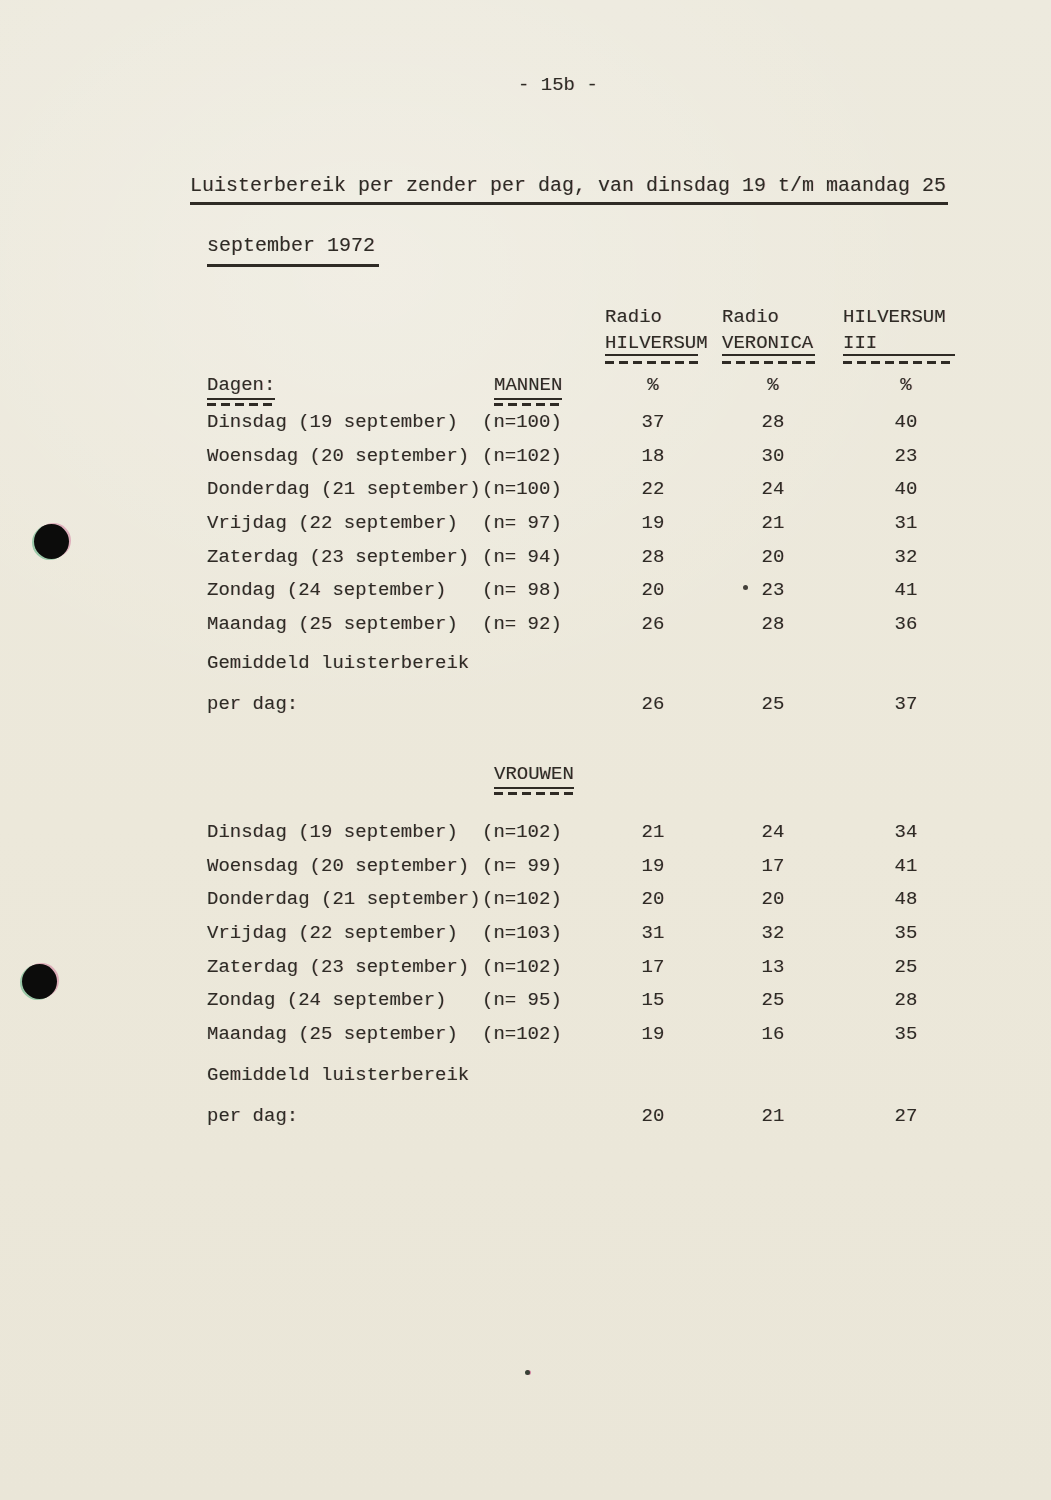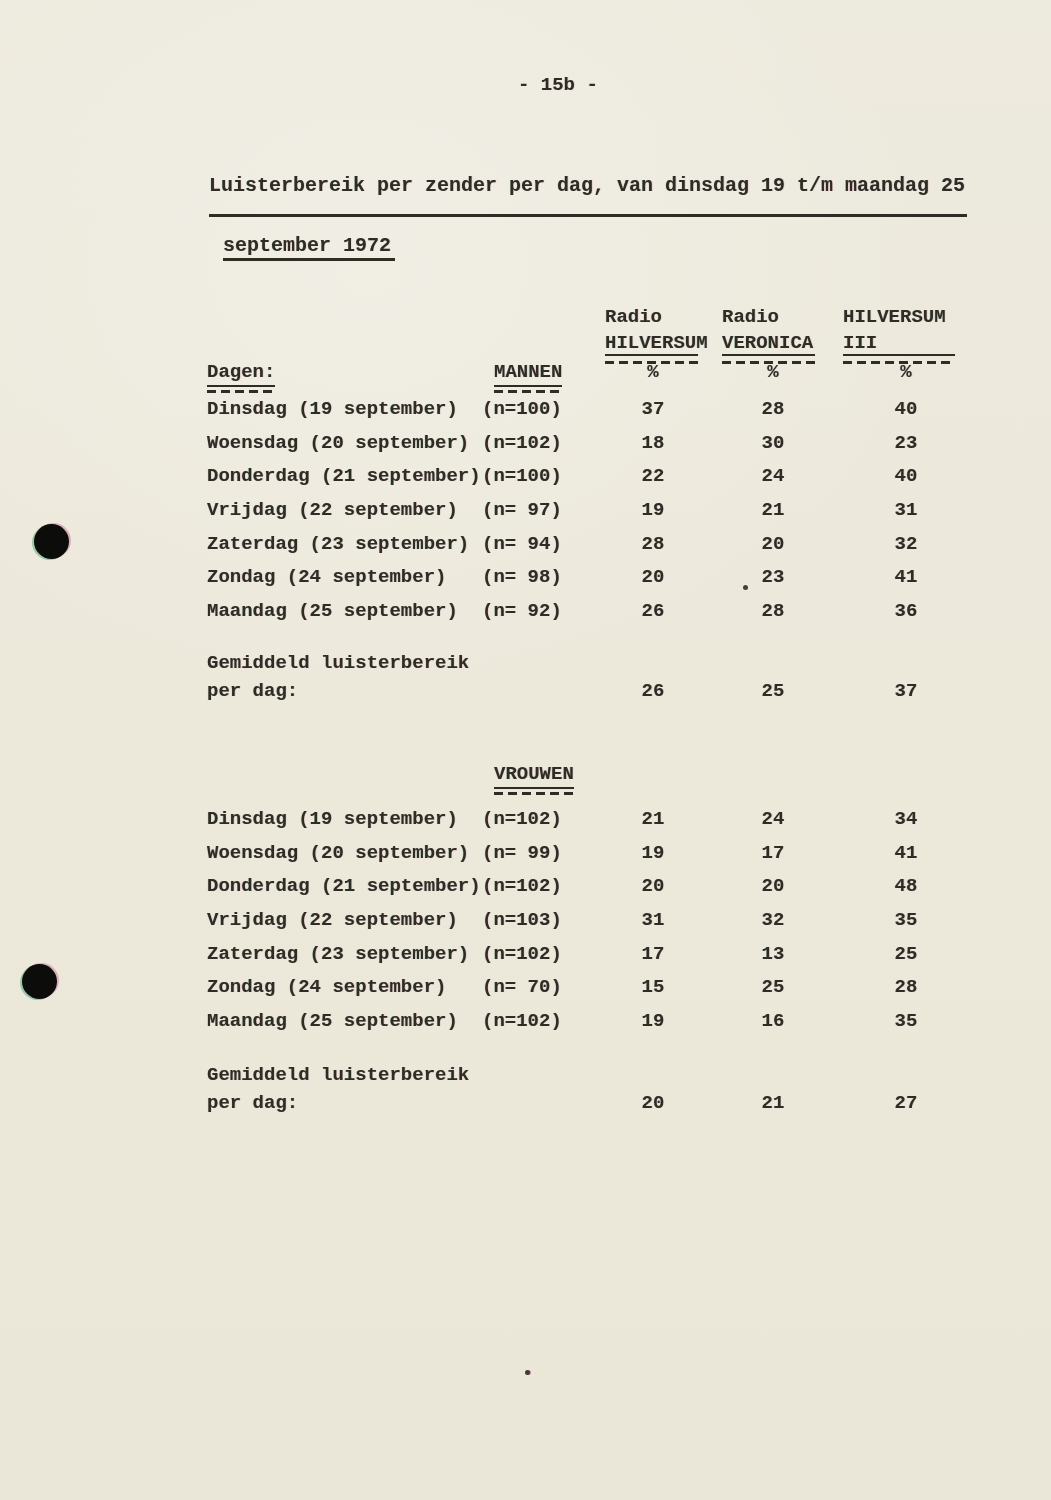--- a/index.html
+++ b/index.html
@@ -4,21 +4,21 @@
 <style>
   html,body{margin:0;padding:0;background:#d8d4c6;}
   .page{
     position:relative;
     width:1051px;height:1500px;
     margin:0 auto;
     background:
       radial-gradient(900px 700px at 35% 18%, rgba(255,255,255,0.22), rgba(255,255,255,0) 65%),
       linear-gradient(180deg,#EDEADE 0%, #ECE8DA 55%, #EAE6D8 100%);
     font-family:"Liberation Mono","DejaVu Sans Mono",monospace;
-    font-weight:700;
+    font-weight:400;
     font-size:19px;
     color:#2F2B25;
     text-shadow:0.6px 0 rgba(170,40,100,0.18), -0.6px 0 rgba(20,130,90,0.18);
     overflow:hidden;
   }
   .line{position:absolute;white-space:pre;line-height:24px;}
   .big{font-size:20px;}
   
   .u-block{border-bottom:3px solid #2F2B25;}
   
@@ -29,42 +29,42 @@
   }
   
   .station{position:absolute;top:304px;width:93px;}
   .station .st-l1,.station .st-l2{line-height:26px;height:26px;white-space:pre;}
   .station .bar-solid{position:absolute;top:50px;left:0;right:0;height:2px;background:#2F2B25;}
   .station .bar-dash{position:absolute;top:57px;left:0;right:0;height:3px;
     background:repeating-linear-gradient(90deg,#2F2B25 0 9px,transparent 9px 14px);}
   .station.wide{width:112px;}
   .station.wide .st-l2{text-align:left;}
   
-  .row{position:absolute;left:0;width:100%;height:24px;line-height:24px;}
+  .row{position:absolute;left:0;width:100%;height:24px;line-height:24px;margin-top:13px;}
   .c{position:absolute;white-space:pre;}
   .day{left:207px;}
   .n{left:482px;}
   .v{width:60px;text-align:center;}
   .v1{left:623px;}
   .v2{left:743px;}
   .v3{left:876px;}
   
   .hole{position:absolute;width:35px;height:35px;border-radius:50%;background:#0C0C0B;
     box-shadow:-2px 1px 0 rgba(30,150,90,0.40), 2px -1px 0 rgba(190,40,110,0.30);}
   .speck{position:absolute;border-radius:50%;background:#44403a;}
 </style>
 </head>
 <body>
 
 <div class="page">
 
   <div class="line" style="left:518px;top:73px;">- 15b -</div>
 
-  <div class="line big u-block" style="left:209px;top:174px;width:758px;padding-bottom:16px;">Luisterbereik per zender per dag, van dinsdag 19 t/m maandag 25</div>
-  <div class="line big u-block" style="left:207px;top:234px;width:172px;margin-left:16px;">september 1972</div>
+  <div class="line big u-block" style="left:190px;top:174px;width:758px;padding-bottom:4px;">Luisterbereik per zender per dag, van dinsdag 19 t/m maandag 25</div>
+  <div class="line big u-block" style="left:207px;top:234px;width:172px;padding-bottom:6px;">september 1972</div>
 
   <div class="station" style="left:605px;">
     <div class="st-l1">Radio</div>
     <div class="st-l2">HILVERSUM</div>
     <div class="bar-solid"></div>
     <div class="bar-dash"></div>
   </div>
   <div class="station" style="left:722px;">
     <div class="st-l1">Radio</div>
     <div class="st-l2">VERONICA</div>
@@ -176,21 +176,21 @@
   </div>
   <div class="row" style="top:942px;">
     <span class="c day">Zaterdag (23 september)</span>
     <span class="c n">(n=102)</span>
     <span class="c v v1">17</span>
     <span class="c v v2">13</span>
     <span class="c v v3">25</span>
   </div>
   <div class="row" style="top:975px;">
     <span class="c day">Zondag (24 september)</span>
-    <span class="c n">(n= 70)</span>
+    <span class="c n">(n= 95)</span>
     <span class="c v v1">15</span>
     <span class="c v v2">25</span>
     <span class="c v v3">28</span>
   </div>
   <div class="row" style="top:1009px;">
     <span class="c day">Maandag (25 september)</span>
     <span class="c n">(n=102)</span>
     <span class="c v v1">19</span>
     <span class="c v v2">16</span>
     <span class="c v v3">35</span>

